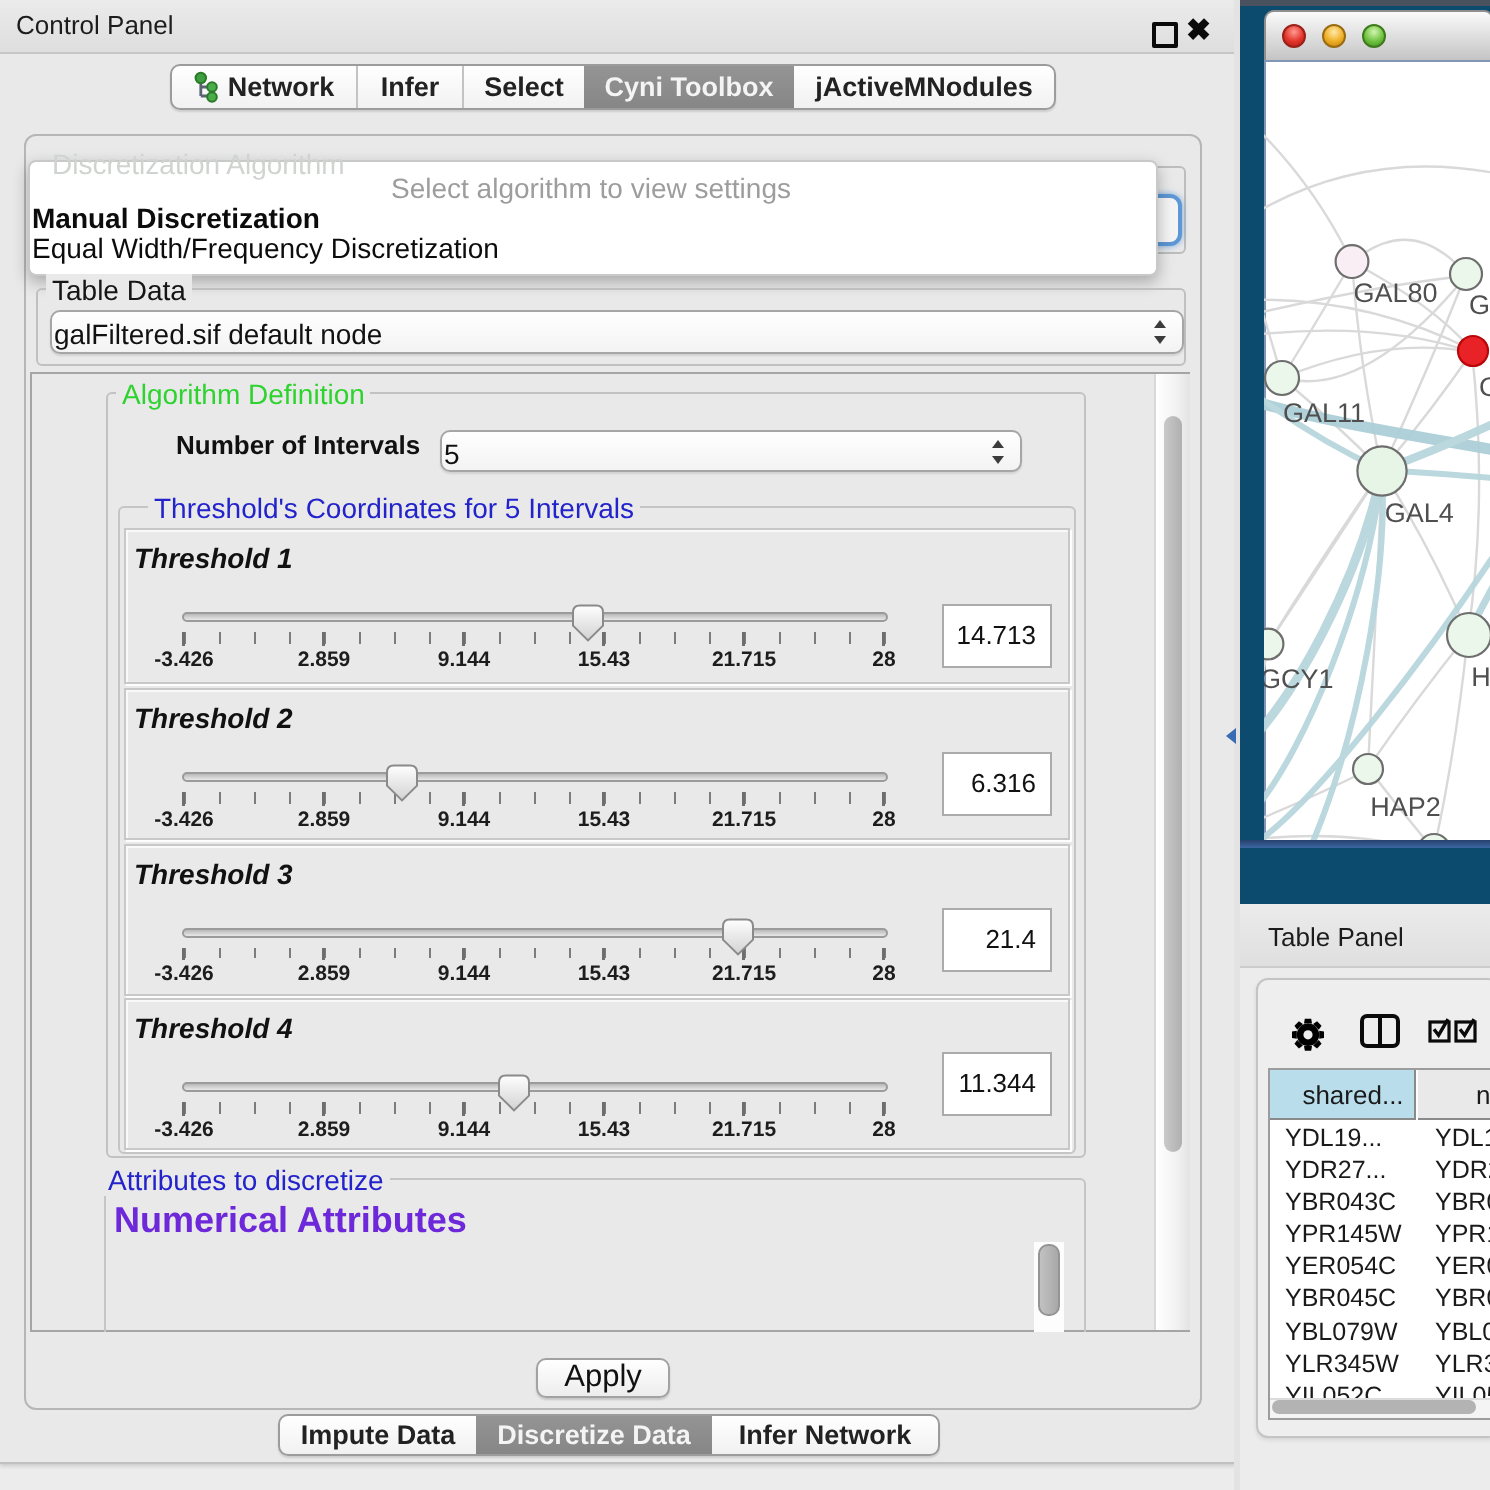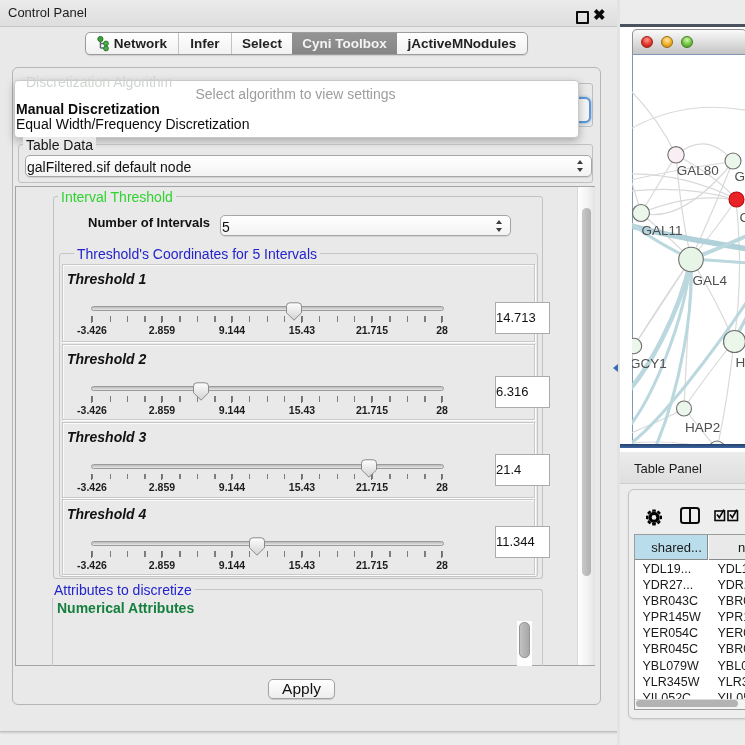--- a/index.html
+++ b/index.html
@@ -19,21 +19,21 @@
 .thr .tt{position:absolute;left:4px;top:6px;font-size:14px;font-weight:bold;color:#111;font-style:italic;}
 .groove{position:absolute;left:28px;top:41px;width:353px;height:5px;border:1px solid #9b9b9b;
  border-radius:3px;background:linear-gradient(#b9b9b9,#e8e8e8);box-sizing:border-box;}
 .ticks{position:absolute;left:28.5px;top:51px;width:352px;height:5.5px;
  background:repeating-linear-gradient(90deg,#7c7c7c 0 1px,transparent 1px 17.5px);}
 .ticksM{position:absolute;left:28px;top:51px;width:353px;height:6.5px;
  background:repeating-linear-gradient(90deg,#6e6e6e 0 1.5px,transparent 1.5px 70px);}
 .slab{position:absolute;top:58.5px;font-size:10.5px;font-weight:bold;color:#1d1d1d;transform:translateX(-50%);}
 .thumb{position:absolute;top:36.5px;width:17px;height:19px;transform:translateX(-8.5px);}
 .vbox{position:absolute;left:408px;width:55px;height:32px;background:#fff;box-sizing:border-box;
- border:1px solid #ababab;font-size:13px;color:#111;text-align:left;line-height:30px;padding-right:7px;margin-left:24px;}
+ border:1px solid #ababab;font-size:13px;color:#111;text-align:right;line-height:30px;padding-right:7px;}
 .tabseg{font-size:13.5px;font-weight:bold;color:#222;display:flex;align-items:center;justify-content:center;}
 </style></head>
 <body>
 
 <div class="abs" style="left:0;top:0;width:617px;height:731px;background:#e9e9e9;border-right:1px solid #d2d2d2;border-bottom:1px solid #c0c0c0;box-shadow:0 1px 2px rgba(0,0,0,0.15);">
 
   <div class="abs" style="left:0;top:0;width:617px;height:26px;background:linear-gradient(#ebebeb,#dedede);border-bottom:1px solid #c6c6c6;"></div>
   <div class="abs" style="left:8px;top:5px;font-size:13px;color:#1c1c1c;">Control Panel</div>
   <div class="abs" style="left:576px;top:11px;width:9px;height:9px;border:2px solid #0a0a0a;border-radius:1px;"></div>
   <div class="abs" style="left:593px;top:6px;font-size:15px;font-weight:bold;color:#0a0a0a;">✖</div>
@@ -74,21 +74,21 @@
     <div class="ct">galFiltered.sif default node</div>
       <div class="step"></div>
   </div>
 
   <div class="abs" style="left:15px;top:186px;width:580px;height:480px;border:1px solid #a5a5a5;background:#e9e9e9;box-sizing:border-box;"></div>
 
   <div class="abs" style="left:577px;top:187px;width:17px;height:478px;background:linear-gradient(90deg,#ffffff,#f2f2f2 60%,#e3e3e3);border-left:1px solid #d9d9d9;"></div>
   <div class="abs" style="left:582px;top:208px;width:9px;height:368px;background:linear-gradient(90deg,#c9c9c9,#b0b0b0);border-radius:4.5px;"></div>
 
   <div class="grp" style="left:53px;top:196px;width:488px;height:381px;border-color:#c2c2c2;"></div>
-  <div class="gtitle" style="left:58px;top:189px;color:#2fd32f;">Interval Threshold</div>
+  <div class="gtitle" style="left:58px;top:189px;color:#2fd32f;">Algorithm Definition</div>
 
   <div class="abs" style="left:88px;top:215px;font-size:13px;font-weight:bold;color:#111;">Number of Intervals</div>
   <div class="combo" style="left:220px;top:215px;width:289px;height:19px;">
     <div class="ct">5</div>
       <div class="step"></div>
   </div>
 
   <div class="grp" style="left:59px;top:253px;width:477px;height:322px;border-color:#c5c5c5;"></div>
   <div class="gtitle" style="left:64px;top:246px;color:#2323cc;margin-left:10px;">Threshold's Coordinates for 5 Intervals</div>
 
@@ -158,32 +158,37 @@
       <div class="slab" style="left:99px;">2.859</div>
       <div class="slab" style="left:169px;">9.144</div>
       <div class="slab" style="left:239px;">15.43</div>
       <div class="slab" style="left:309px;">21.715</div>
       <div class="slab" style="left:379px;">28</div>
     <div class="vbox" style="top:26px;">11.344</div>
   </div>
 
   <div class="abs" style="left:52px;top:589px;width:489px;height:76px;border:1px solid #c5c5c5;border-bottom:none;border-radius:3px 3px 0 0;"></div>
   <div class="gtitle" style="left:51px;top:582px;color:#2323cc;">Attributes to discretize</div>
-  <div class="abs" style="left:57px;top:600px;font-size:14px;font-weight:bold;color:#15803d;">Numerical Attributes</div>
+  <div class="abs" style="left:57px;top:600px;font-size:18px;font-weight:bold;color:#6d28d9;">Numerical Attributes</div>
   <div class="abs" style="left:517px;top:621px;width:15px;height:45px;background:#fdfdfd;"></div>
   <div class="abs" style="left:518.5px;top:622px;width:11px;height:36px;background:linear-gradient(90deg,#c2c2c2,#a8a8a8);border:1px solid #949494;border-radius:5px;box-sizing:border-box;"></div>
 
   <div class="abs" style="left:268px;top:679px;width:65px;height:18px;background:linear-gradient(#ffffff,#ededed);border:1px solid #a2a2a2;border-radius:5px;box-shadow:0 1px 1px rgba(0,0,0,0.15);font-size:15.5px;color:#111;text-align:center;line-height:18px;">Apply</div>
 
+  <div class="abs" style="left:139px;top:707px;width:329px;height:19px;background:linear-gradient(#ffffff,#f1f1f1);border:1px solid #9c9c9c;border-radius:5px;box-shadow:0 1px 1px rgba(0,0,0,0.12);display:flex;overflow:hidden;">
+    <div class="tabseg" style="width:98px;">Impute Data</div>
+    <div class="tabseg" style="width:118px;background:linear-gradient(#949494,#868686);color:#f4f4f4;">Discretize Data</div>
+    <div class="tabseg" style="flex:1;">Infer Network</div>
+  </div>
 </div>
 
 <div class="abs" style="left:617px;top:0;width:3px;height:745px;background:#e3e3e3;"></div>
 <div class="abs" style="left:613px;top:364px;width:0;height:0;border-top:4px solid transparent;border-bottom:4px solid transparent;border-right:5px solid #3a6cb5;"></div>
 
-<div class="abs" style="left:620px;top:0;width:125px;height:580px;background:#ffffff;overflow:hidden;margin-top:24px;">
+<div class="abs" style="left:620px;top:0;width:125px;height:580px;background:#0c4a6e;overflow:hidden;">
   <div class="abs" style="left:0;top:0;width:125px;height:3px;background:#49525e;"></div>
   <div class="abs" style="left:12px;top:5px;width:113px;height:25px;background:linear-gradient(#fafafa,#c2c2c2);border:1px solid #8f8f8f;border-bottom:1px solid #7f7f7f;border-radius:5px 5px 0 0;"></div>
 
   <div class="abs" style="left:20.5px;top:11.5px;width:12px;height:12px;border-radius:50%;background:radial-gradient(circle at 50% 30%,#ff9a90 0%,#e2342a 55%,#b01b14 100%);border:1px solid #9a2018;box-sizing:border-box;"></div>
   <div class="abs" style="left:40.5px;top:11.5px;width:12px;height:12px;border-radius:50%;background:radial-gradient(circle at 50% 30%,#ffe9a8 0%,#efaf26 55%,#c07f10 100%);border:1px solid #9a6c12;box-sizing:border-box;"></div>
   <div class="abs" style="left:60.5px;top:11.5px;width:12px;height:12px;border-radius:50%;background:radial-gradient(circle at 50% 30%,#d2f5b0 0%,#6fc340 55%,#3f8c1e 100%);border:1px solid #3f7a1c;box-sizing:border-box;"></div>
 
   <div class="abs" style="left:12px;top:30px;width:113px;height:390px;background:#fff;overflow:hidden;box-shadow:inset 1px 1px 0 #8296b5;">
     <svg width="113" height="390" viewBox="0 0 113 390" style="position:absolute;left:0;top:0;">
       <g fill="none" stroke="#d9d9d9" stroke-width="1.2">

